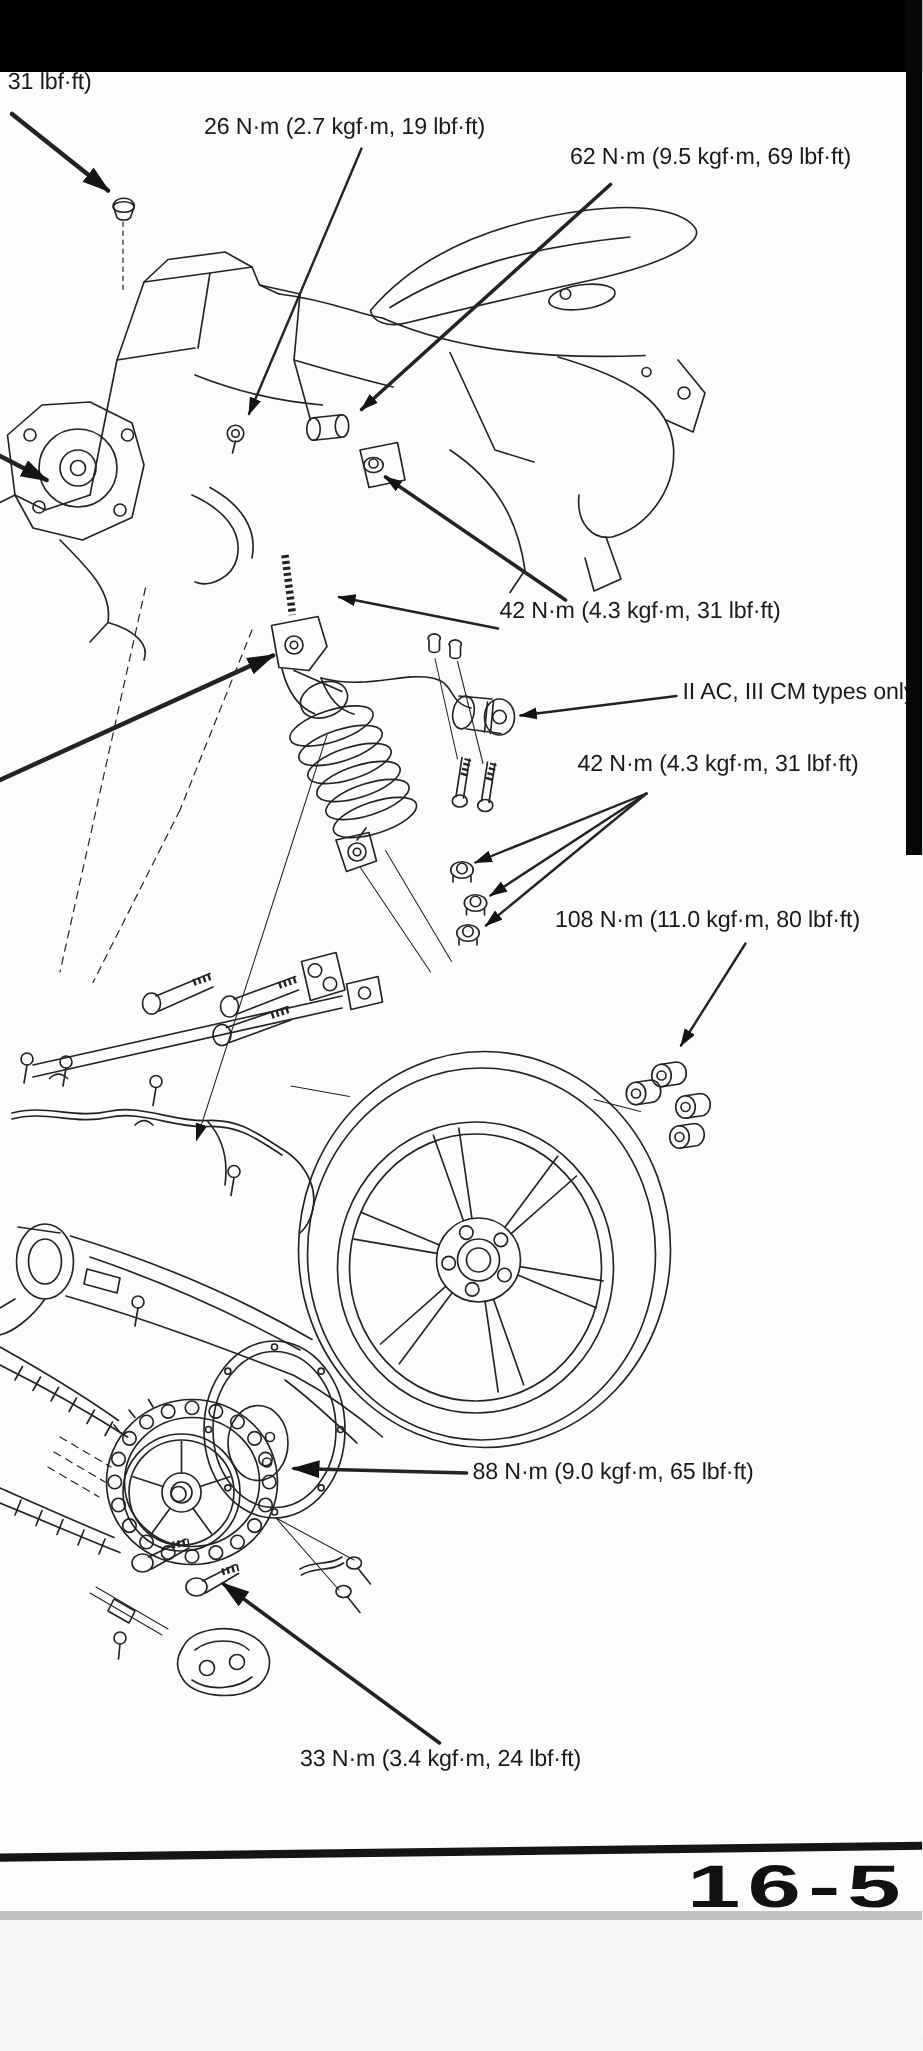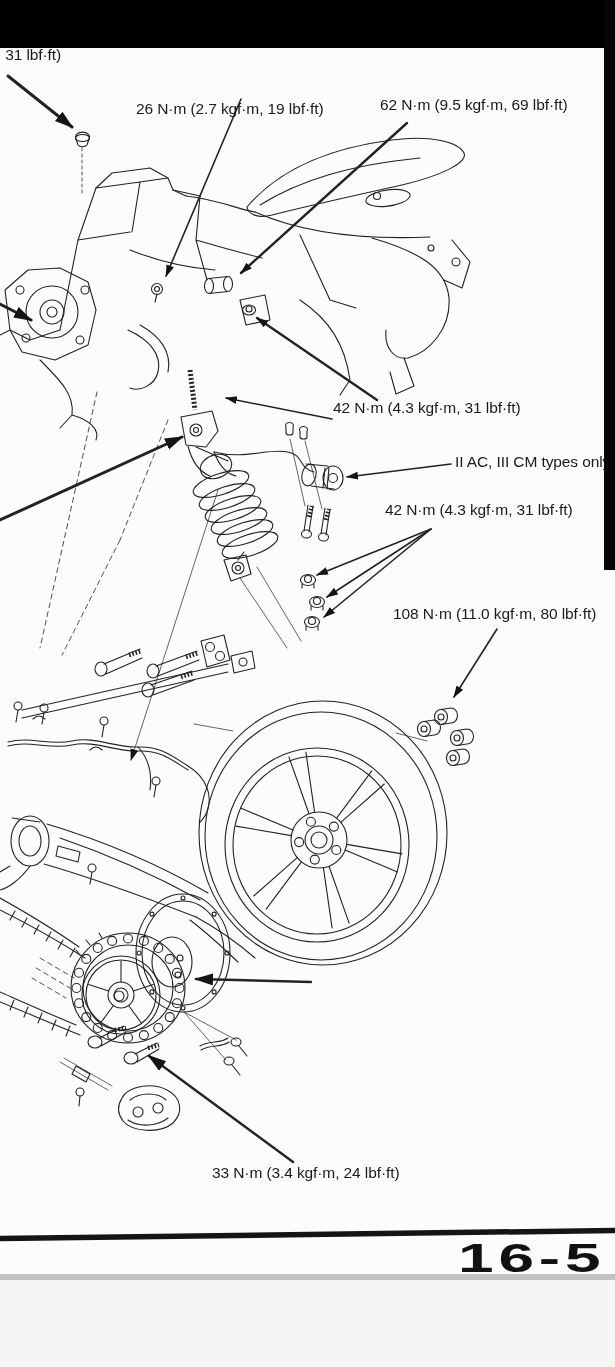--- a/index.html
+++ b/index.html
@@ -289,27 +289,28 @@
     <path class="ld" d="M431,529 L324,617" marker-end="url(#ah)"></path>
     <path class="ld" d="M497,629 L454,697" marker-end="url(#ah)"></path>
     <path class="ldt" d="M311,982 L196,979" marker-end="url(#ahb)"></path>
     <path class="ldt" d="M293,1162 L149,1056" marker-end="url(#ahb)"></path>
     <path class="thin" d="M218,490 L131,760" marker-end="url(#ah)"></path>
 
     <line class="rule" x1="0" y1="1238.5" x2="615" y2="1230.5"></line>
   </svg>
 
   <div class="callout" style="left:-16px;top:46px;">m, 31 lbf·ft)</div>
-  <div class="callout" style="left:136px;top:76px;margin-top:24px;">26 N·m (2.7 kgf·m, 19 lbf·ft)</div>
+  <div class="callout" style="left:136px;top:76px;">26 N·m (2.7 kgf·m, 19 lbf·ft)</div>
   <div class="callout" style="left:380px;top:96px;">62 N·m (9.5 kgf·m, 69 lbf·ft)</div>
   <div class="callout" style="left:333px;top:399px;">42 N·m (4.3 kgf·m, 31 lbf·ft)</div>
   <div class="callout" style="left:455px;top:453px;">II AC, III CM types only</div>
   <div class="callout" style="left:385px;top:501px;">42 N·m (4.3 kgf·m, 31 lbf·ft)</div>
-  <div class="callout" style="left:393px;top:605px;text-align:center;">108 N·m (11.0 kgf·m, 80 lbf·ft)</div>
-  <div class="callout" style="left:212px;top:1164px;">33 N·m (3.4 kgf·m, 24 lbf·ft)</div>
+  <div class="callout" style="left:370px;top:605px;text-align:center;">108 N·m (11.0 kgf·m, 80 lbf·ft)</div>
+  <div class="callout" style="left:315px;top:973px;">88 N·m (9.0 kgf·m, 65 lbf·ft)</div>
+  <div class="callout" style="left:200px;top:1164px;">33 N·m (3.4 kgf·m, 24 lbf·ft)</div>
 
   <div class="topbar"></div>
   <div class="scrollbar"></div>
 
   <div class="pagenum">16-5</div>
   <div class="divider"></div>
   <div class="below"></div>
 
 </div>
 

